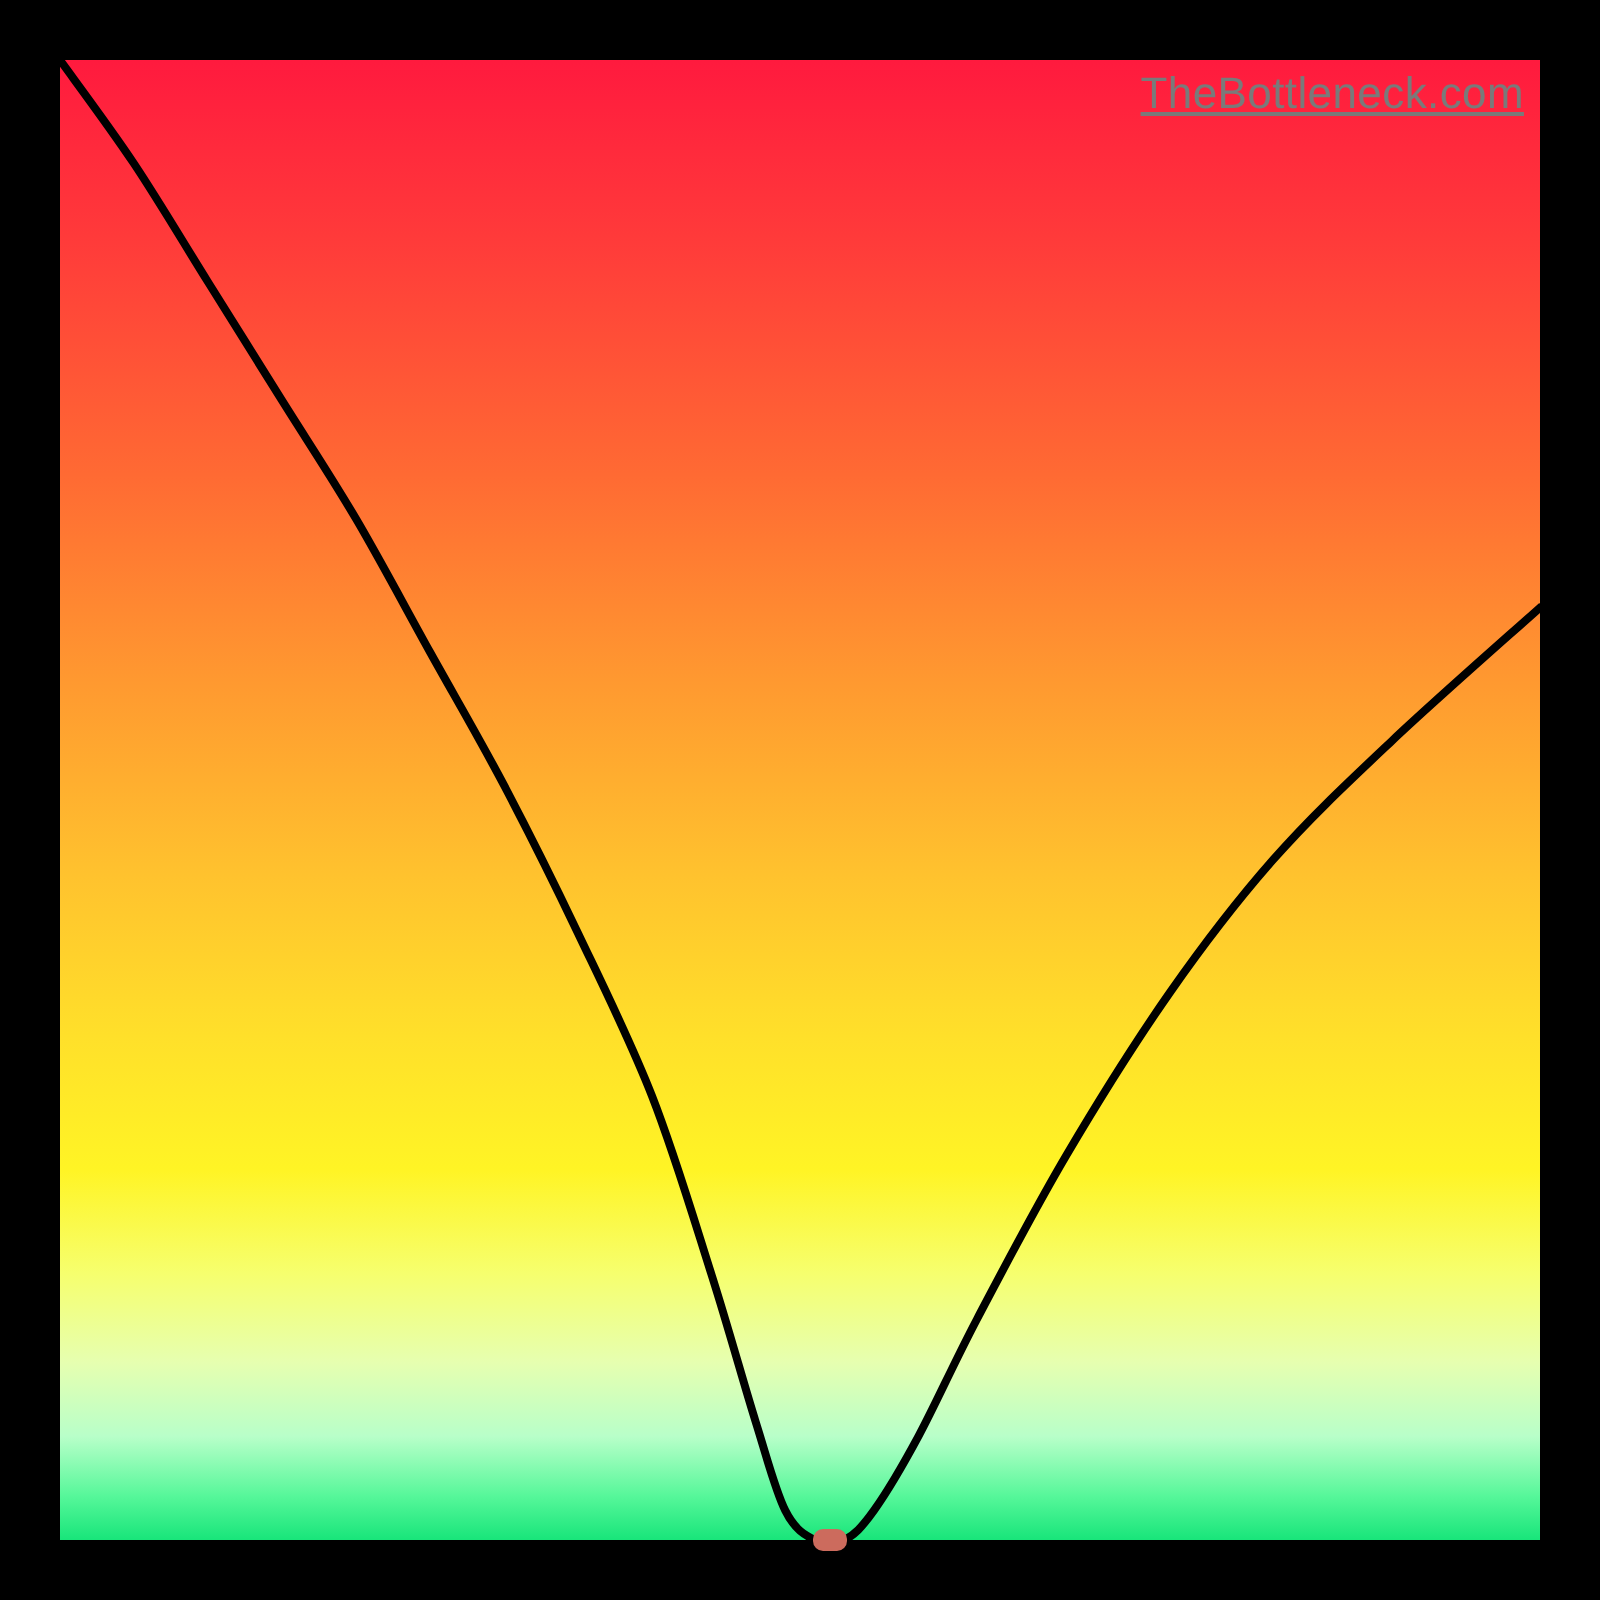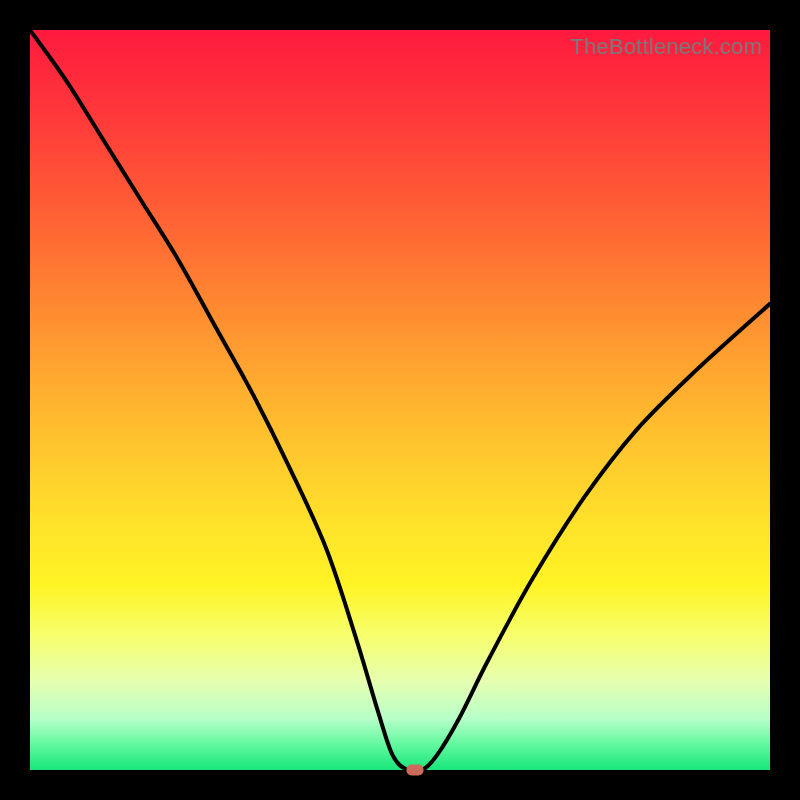--- a/index.html
+++ b/index.html
@@ -43,20 +43,21 @@
   }
   .watermark {
     position: absolute;
     top: 4px;
     right: 8px;
     color: #7a7a7a;
     font-size: 22px;
     font-weight: 500;
     letter-spacing: 0.2px;
     user-select: none;
+    text-decoration: underline;
   }
   svg.curve {
     position: absolute;
     left: 0;
     top: 0;
     width: 740px;
     height: 740px;
   }
   .marker {
     position: absolute;

